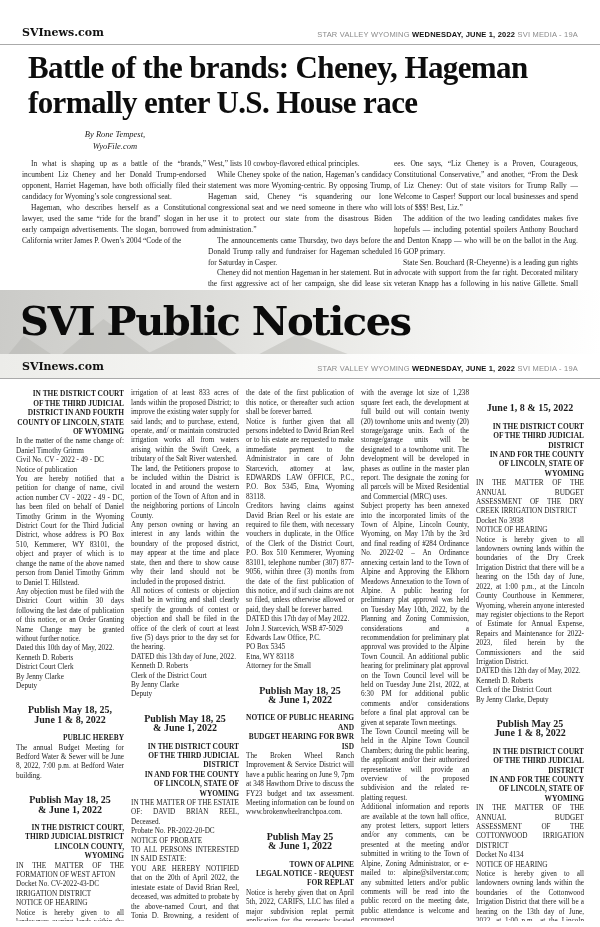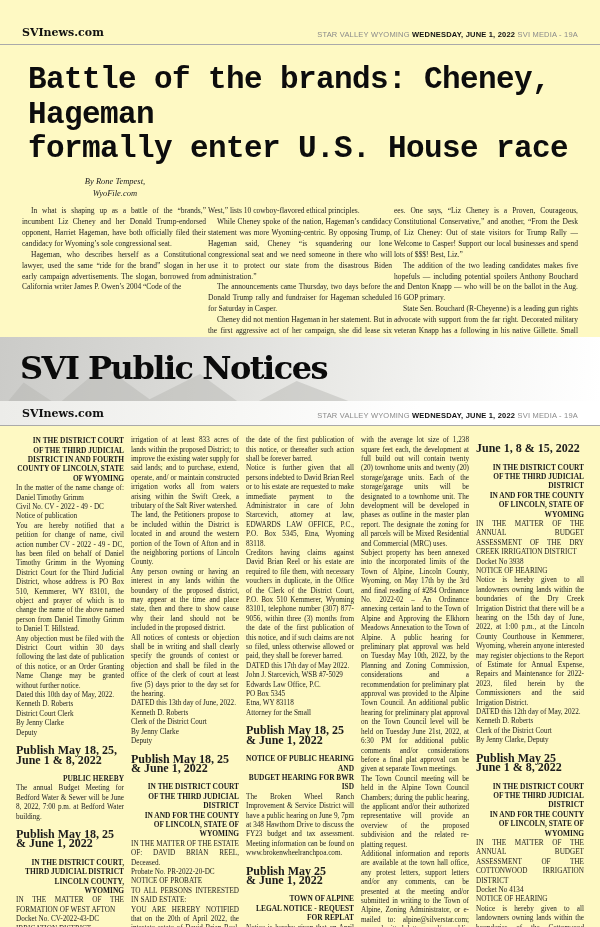--- a/index.html
+++ b/index.html
@@ -1,61 +1,61 @@
 <!DOCTYPE html>
 <html><head>
 <meta charset="utf-8">
 <style>
   * { margin:0; padding:0; box-sizing:border-box; }
   html,body { background:#e8e8e8; }
   .page {
     position:relative; width:600px; height:927px; margin:0 auto;
-    background:#fef9c3; color:#1a1a1a; overflow:hidden;
+    background:#ffffff; color:#1a1a1a; overflow:hidden;
     font-family:"Liberation Serif", serif;
   }
   
   .masthead {
     display:flex; justify-content:space-between; align-items:flex-end;
     padding:26px 22px 5px 22px; border-bottom:1px solid #aaa;
   }
   .masthead.m2 { padding-top:6px; background:linear-gradient(90deg,#ecece9 0%,#f7f7f5 40%,#ffffff 70%); }
   .site { font-family:"DejaVu Serif", serif; font-weight:bold; font-size:11px; color:#111; }
   .dateline { font-family:"Liberation Sans", sans-serif; font-size:7.5px; color:#8a8a8a; letter-spacing:.2px;margin-left:26px; }
   .dateline b { color:#111; }
   
   .headline {
-    font-family:Liberation Mono, monospace; font-weight:bold; color:#0d0d0d;
+    font-family:Liberation Serif, serif; font-weight:bold; color:#0d0d0d;
     font-size:31px; line-height:1.12; letter-spacing:-.6px;
-    white-space:pre-line; margin:18px 28px 0 28px;
+    white-space:pre-line; margin:6px 28px 0 28px;
   }
   
   .byline { width:190px; margin:9px 0 0 20px; text-align:center;
     font-style:italic; font-size:8.5px; line-height:1.35; color:#222; }
   
   .article-cols { display:flex; gap:2px; margin:7px 22px 0 22px; height:131px; overflow:hidden; }
   .acol { flex:1; }
   .ap { font-size:7.5px; line-height:10.9px; text-align:justify; text-indent:9px; color:#1c1c1c; }
   .ap.cont { text-indent:0; }
   
   .banner { position:relative; height:64px; overflow:hidden;
     background:linear-gradient(95deg,#cbcbc8 0%,#d9d9d6 28%,#e9e9e6 55%,#f8f8f7 82%,#ffffff 100%); }
   .banner-bg { position:absolute; left:-10px; top:16px; width:420px; height:70px; opacity:.45;
     background:#b4b4b0;
     clip-path:polygon(0 100%, 8% 42%, 16% 74%, 27% 18%, 38% 66%, 50% 30%, 61% 78%, 73% 40%, 86% 70%, 100% 100%); }
   .banner-title { position:relative; z-index:1;
     font-family:"DejaVu Serif", serif; font-weight:bold; color:#0b0b0b;
-    font-size:32px; line-height:62px; letter-spacing:-1.5px; padding-left:20px; }
+    font-size:40px; line-height:62px; letter-spacing:-1.5px; padding-left:20px; }
   
   .notice-cols { display:flex; gap:7px; margin:10px 16px 0 16px; height:532px; overflow:hidden; }
   .ncol { flex:1; min-width:0; }
   .nb { font-size:7.2px; line-height:9.4px; color:#1c1c1c; }
   .nb-p { text-align:justify; }
   .nb-h { font-weight:bold; text-align:right; white-space:pre-line; margin:9px 0 1px 0; font-size:7.4px; }
   .ncol .nb-h:first-child { margin-top:0; }
-  .nb-pub { font-weight:bold; text-align:left; white-space:pre-line; margin:8px 0 9px 0; font-size:12px; }
+  .nb-pub { font-weight:bold; text-align:center; white-space:pre-line; margin:14px 0 9px 0; font-size:10px; }
 </style>
 </head>
 <body>
 
 <div class="page">
 
   <header class="masthead">
     <span class="site">SVInews.com</span>
     <span class="dateline"><span>STAR VALLEY WYOMING </span><b>WEDNESDAY, JUNE 1, 2022</b><span> SVI MEDIA - 19A</span></span>
   </header>

